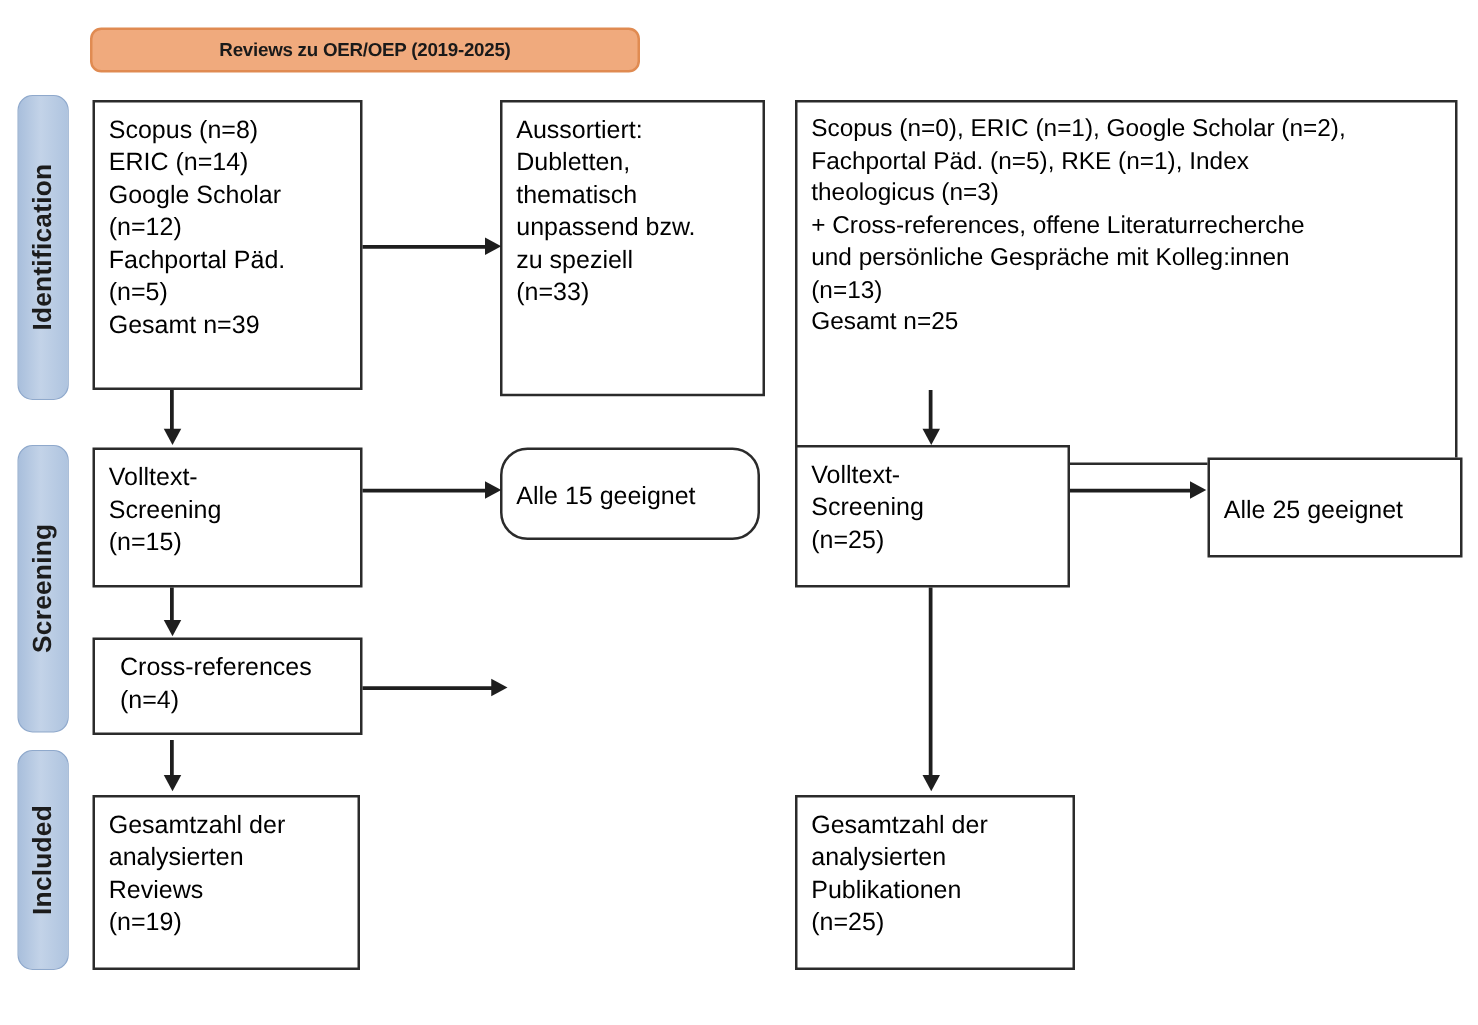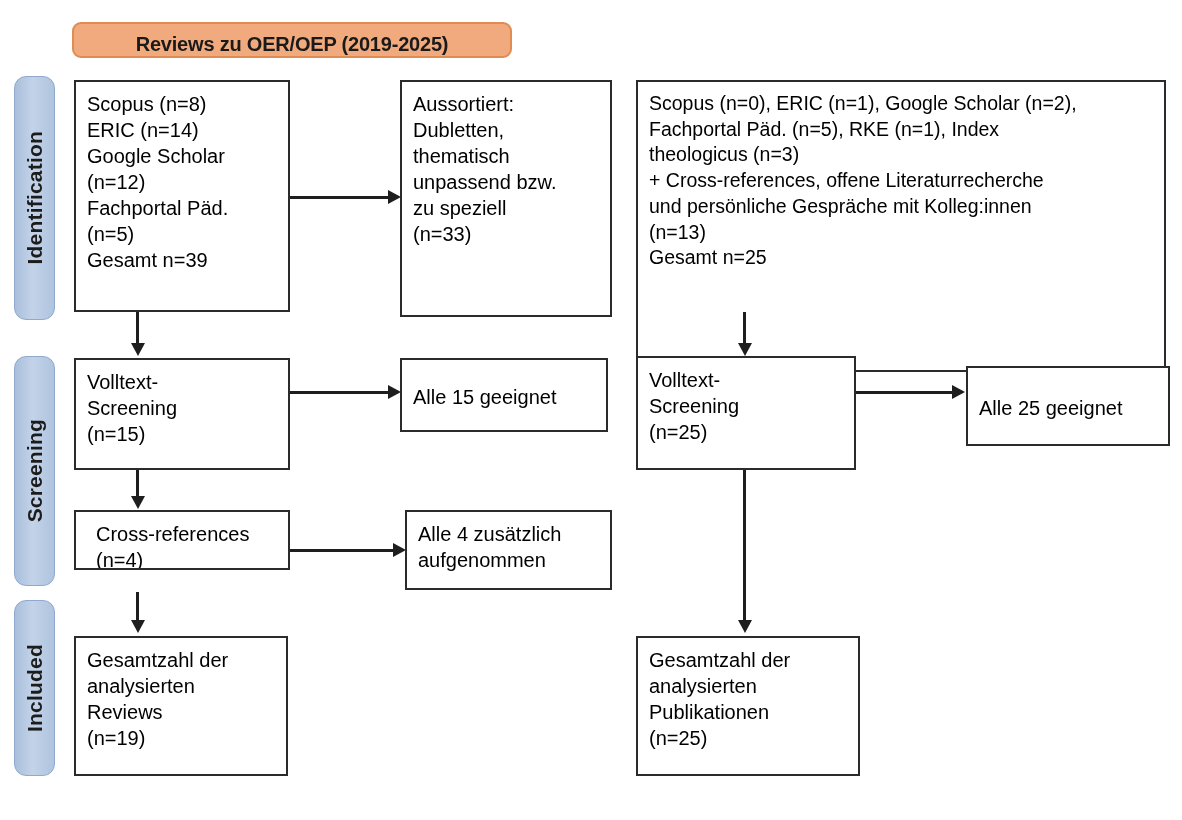--- a/index.html
+++ b/index.html
@@ -18,25 +18,25 @@
     overflow: hidden;
   }
 
   
   .col-header {
     position: absolute;
     background: #F0AA7D;
     border: 2px solid #E08B52;
     border-radius: 9px;
     color: #1a1a1a;
-    font-size: 20px;
+    font-size: 15px;
     font-weight: bold;
     letter-spacing: -0.2px;
     display: flex;
-    align-items: flex-end;
+    align-items: center;
     justify-content: center;
     box-sizing: border-box;
     text-align: center;
   }
 
   
   .stage-label {
     position: absolute;
     background: linear-gradient(to right, #A9BFDC 0%, #C3D3E8 45%, #AFC4DF 100%);
     border: 1.5px solid #8FA9CC;
@@ -142,33 +142,31 @@
   <div class="conn h" style="left:290px; top:196px; width:100px;"></div>
   <div class="arrowhead right" style="left:388px; top:190px;"></div>
 
   <div class="conn v" style="left:136px; top:312px; width:3px; height:33px;"></div>
   <div class="arrowhead down" style="left:131px; top:343px;"></div>
 
   <div class="box" style="left:74px; top:358px; width:216px; height:112px;">Volltext-
 Screening
 (n=15)</div>
 
-  <div class="box vcenter" style="left:400px; top:358px; width:208px; height:74px;">Alle 15 geeignet</div>
+  <div class="box vcenter" style="left:400px; top:358px; width:208px; height:74px;border-radius:22px;">Alle 15 geeignet</div>
 
   <div class="conn h" style="left:290px; top:391px; width:100px;"></div>
   <div class="arrowhead right" style="left:388px; top:385px;"></div>
 
   <div class="conn v" style="left:136px; top:470px; width:3px; height:28px;"></div>
   <div class="arrowhead down" style="left:131px; top:496px;"></div>
 
-  <div class="box" style="left:74px; top:510px; width:216px; height:60px;padding-left:20px;">Cross-references
+  <div class="box" style="left:74px; top:510px; width:216px; height:78px;padding-left:20px;">Cross-references
 (n=4)</div>
 
-  <div class="box" style="left:405px; top:510px; width:207px; height:80px;">Alle 4 zusätzlich
-aufgenommen</div>
 
   <div class="conn h" style="left:290px; top:549px; width:105px;"></div>
   <div class="arrowhead right" style="left:393px; top:543px;"></div>
 
   <div class="conn v" style="left:136px; top:592px; width:3px; height:30px;"></div>
   <div class="arrowhead down" style="left:131px; top:620px;"></div>
 
   <div class="box" style="left:74px; top:636px; width:214px; height:140px;">Gesamtzahl der
 analysierten
 Reviews

